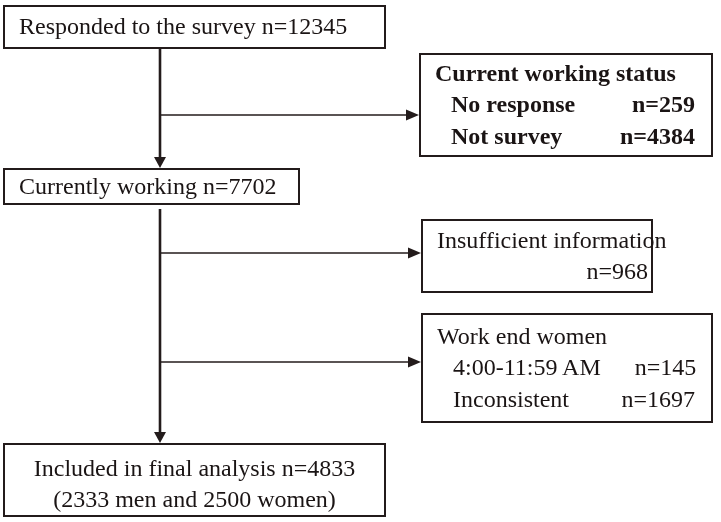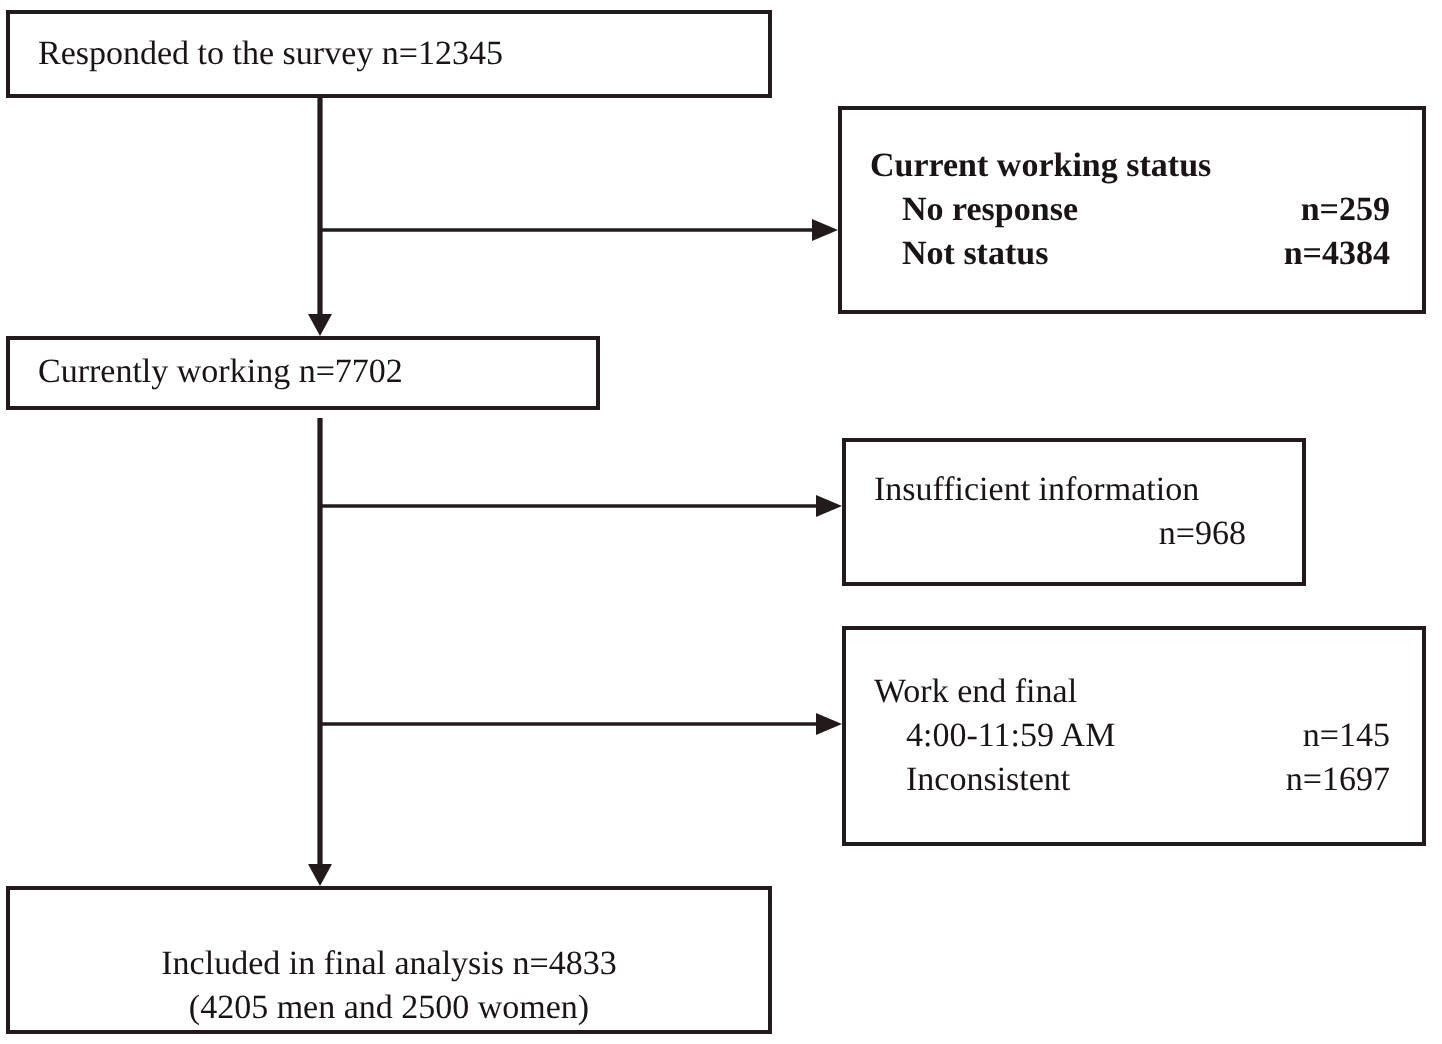--- a/index.html
+++ b/index.html
@@ -22,21 +22,21 @@
     border: 2.5px solid #231b1b;
     background: #ffffff;
     display: flex;
     flex-direction: column;
     justify-content: center;
   }
   .node .line {
     display: block;
     white-space: pre;
     line-height: 1.30;
-    font-size: 17px;
+    font-size: 24px;
   }
   
   #node-responded {
     left: 3px;  top: 5px;  width: 383px;  height: 44px;
   }
   #node-responded .line {
     padding-left: 14px;
   }
   
   #node-currently-working {
@@ -74,21 +74,21 @@
   }
   .node .row .rlabel {
     flex: 0 0 auto;
   }
   .node .row .rval {
     margin-left: auto;
   }
   .node .row-right {
     display: block;
     text-align: right;
-    padding-right: 28px;
+    padding-right: 3px;
     margin-left: 37px;
   }
   svg#wires {
     position: absolute;
     left: 0; top: 0;
     width: 721px; height: 522px;
     pointer-events: none;
   }
 </style>
 </head>
@@ -136,44 +136,44 @@
     <span class="line">Responded to the survey n=12345</span>
   </div>
 
   <div class="node" id="node-working-status">
     <span class="line head">Current working status</span>
     <span class="line row">
       <span class="rlabel">No response</span>
       <span class="rval">n=259</span>
     </span>
     <span class="line row">
-      <span class="rlabel">Not status</span>
+      <span class="rlabel">Not survey</span>
       <span class="rval">n=4384</span>
     </span>
   </div>
 
   <div class="node" id="node-currently-working">
     <span class="line">Currently working n=7702</span>
   </div>
 
   <div class="node" id="node-insufficient">
     <span class="line head">Insufficient information</span>
     <span class="line row-right">n=968</span>
   </div>
 
   <div class="node" id="node-work-end">
-    <span class="line head">Work end final</span>
+    <span class="line head">Work end women</span>
     <span class="line row">
       <span class="rlabel">4:00-11:59 AM</span>
       <span class="rval">n=145</span>
     </span>
     <span class="line row">
       <span class="rlabel">Inconsistent</span>
       <span class="rval">n=1697</span>
     </span>
   </div>
 
   <div class="node" id="node-final">
     <span class="line">Included in final analysis n=4833</span>
-    <span class="line">(4205 men and 2500 women)</span>
+    <span class="line">(2333 men and 2500 women)</span>
   </div>
 
 </div>
 
 </body></html>

